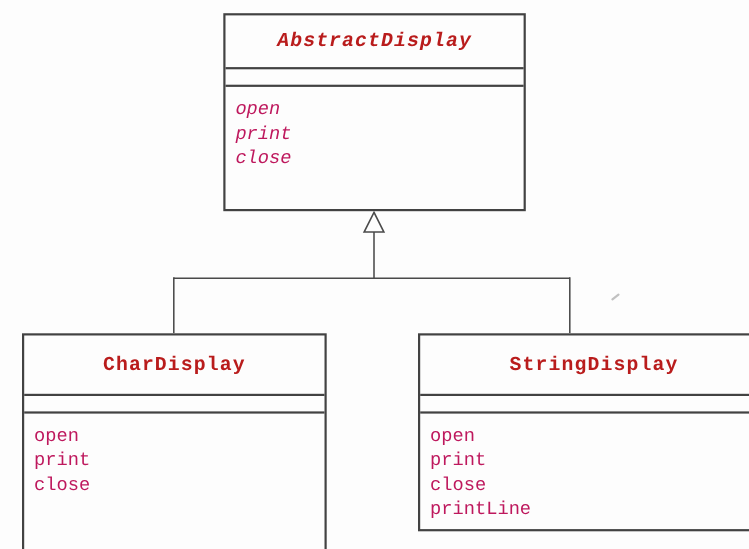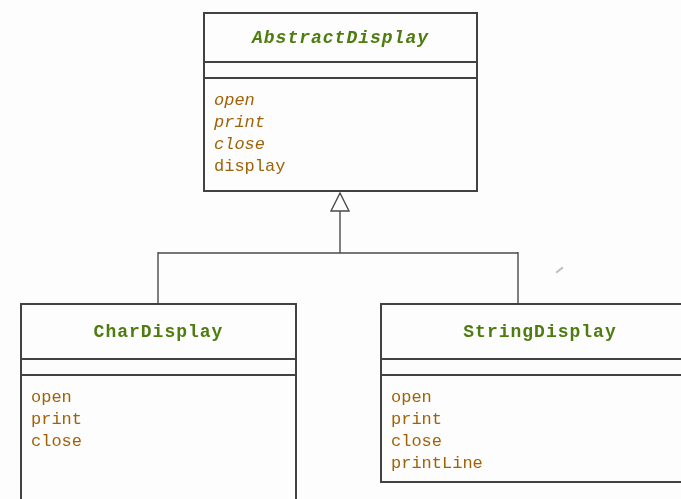--- a/index.html
+++ b/index.html
@@ -36,37 +36,37 @@
   .uml-class.char-display     { left: 20px;  top: 303px; width: 277px; height: 220px; }
   .uml-class.string-display   { left: 380px; top: 303px; width: 320px; height: 180px; }
 
   .compartment-title {
     display: flex;
     align-items: center;
     justify-content: center;
     font-size: 18px;
     font-weight: bold;
     letter-spacing: 1px;
-    color: #4d7c0f;
+    color: #b91c1c;
   }
   .abstract-display .compartment-title { height: 47px; font-style: italic; }
   .char-display .compartment-title,
   .string-display .compartment-title { height: 53px; }
 
   .compartment-attrs {
     height: 14px;
     border-top: 2px solid #424242;
     border-bottom: 2px solid #424242;
   }
   .compartment-methods {
     flex: 1;
     padding: 11px 4px 0 9px;
     font-size: 17px;
     line-height: 22px;
-    color: #a16207;
+    color: #be185d;
   }
   .method { white-space: pre; }
   .method.italic { font-style: italic; }
 
   .scan-speck {
     position: absolute;
     left: 555px;
     top: 269px;
     width: 9px;
     height: 2px;
@@ -94,21 +94,20 @@
     <polygon points="340,193 331,211 349,211" fill="#fdfdfd" stroke="#4a4a4a" stroke-width="1.4"></polygon>
   </svg>
 
   <div class="uml-class abstract-display">
     <div class="compartment-title">AbstractDisplay</div>
     <div class="compartment-attrs"></div>
     <div class="compartment-methods">
       <div class="method italic">open</div>
       <div class="method italic">print</div>
       <div class="method italic">close</div>
-      <div class="method">display</div>
     </div>
   </div>
 
   <div class="uml-class char-display">
     <div class="compartment-title">CharDisplay</div>
     <div class="compartment-attrs"></div>
     <div class="compartment-methods">
       <div class="method">open</div>
       <div class="method">print</div>
       <div class="method">close</div>

